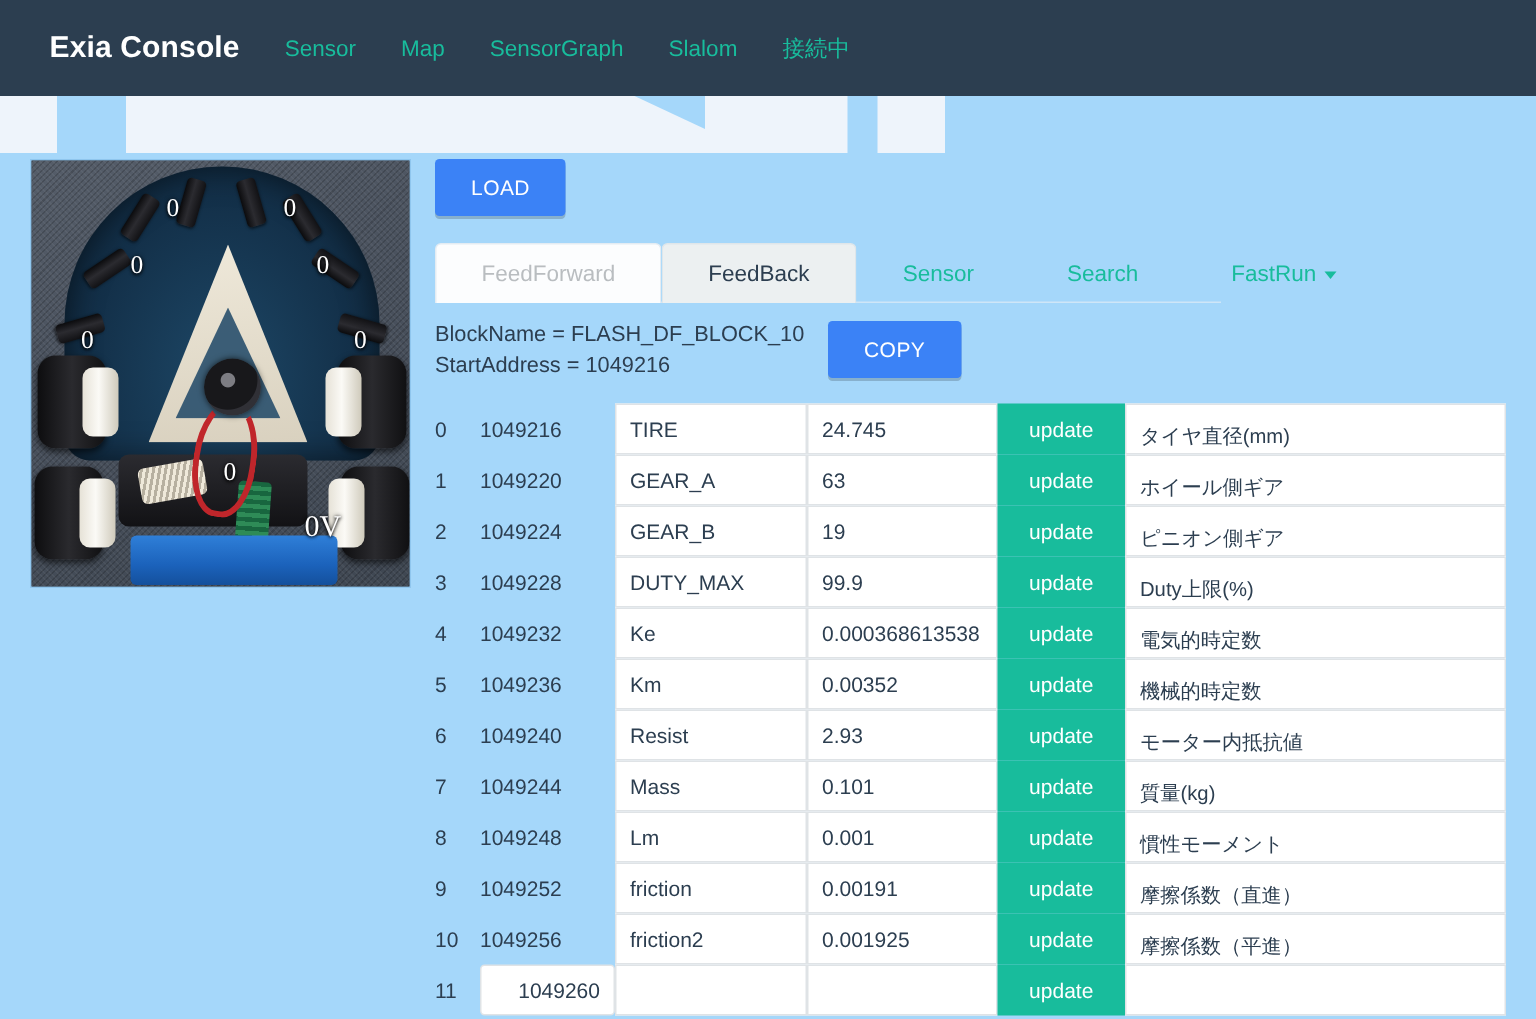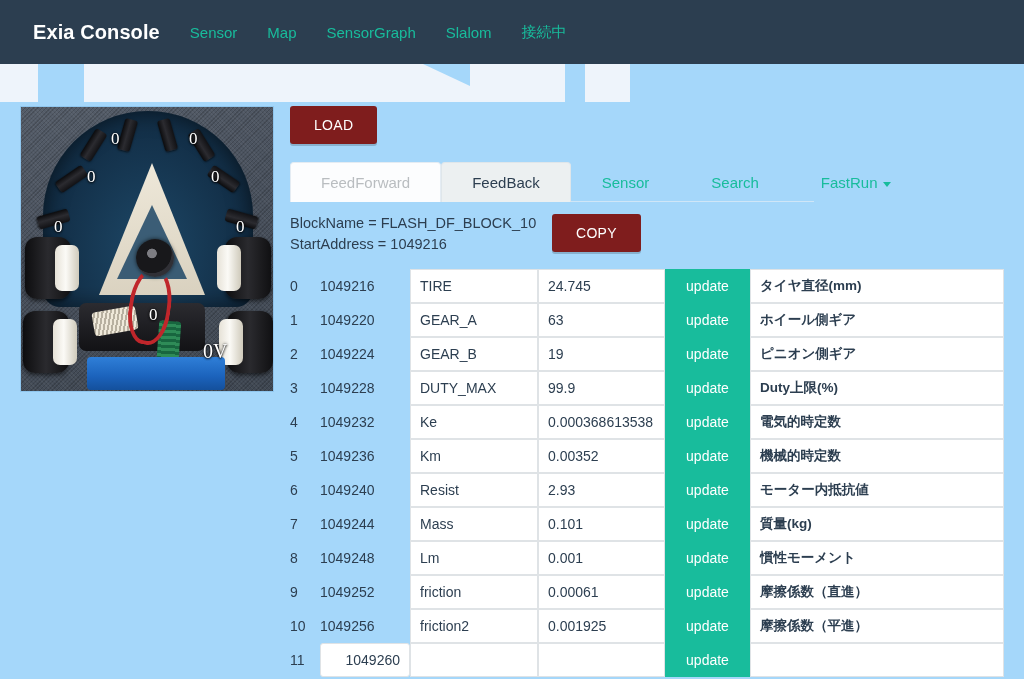--- a/index.html
+++ b/index.html
@@ -183,21 +183,21 @@
     z-index: 9;
     white-space: nowrap;
   }
   .ovl.big { font-size: 20px; }
 
   
   .content { position: absolute; left: 290px; top: 106px; width: 714px; }
 
   .btn {
     display: inline-block;
-    background: #7f1d1d;
+    background: #3b82f6;
     color: #ffffff;
     border: none;
     border-radius: 3px;
     font-size: 14px;
     padding: 11px 24px;
     cursor: pointer;
     font-family: inherit;
     letter-spacing: .3px;
     box-shadow: 0 2px 0 rgba(0,0,0,.18);
   }
@@ -314,24 +314,23 @@
   }
   .lbl {
     display: block;
     width: 100%;
     height: 34px;
     line-height: 32px;
     background: #ffffff;
     border: 1px solid #dfe3e6;
     font-size: 13.5px;
     color: #2c3e50;
-    padding: 0 9px;
+    padding: 5px 9px;
     overflow: hidden;
     white-space: nowrap;
-    font-weight: bold;
   }
 </style>
 </head>
 <body>
 
 <div class="navbar">
   <div class="brand">Exia Console</div>
   <div class="nav-links">
     <a class="nav-link">Sensor</a>
     <a class="nav-link">Map</a>
@@ -557,21 +556,21 @@
             <div class="lbl">慣性モーメント</div>
           </td>
         </tr>
         <tr>
           <td class="c-idx">9</td>
           <td class="c-addr">1049252</td>
           <td class="c-name">
             <div class="cellbox">friction</div>
           </td>
           <td class="c-val">
-            <div class="cellbox">0.00061</div>
+            <div class="cellbox">0.00191</div>
           </td>
           <td class="c-upd">
             <div class="upd">update</div>
           </td>
           <td class="c-label">
             <div class="lbl">摩擦係数（直進）</div>
           </td>
         </tr>
         <tr>
           <td class="c-idx">10</td>

